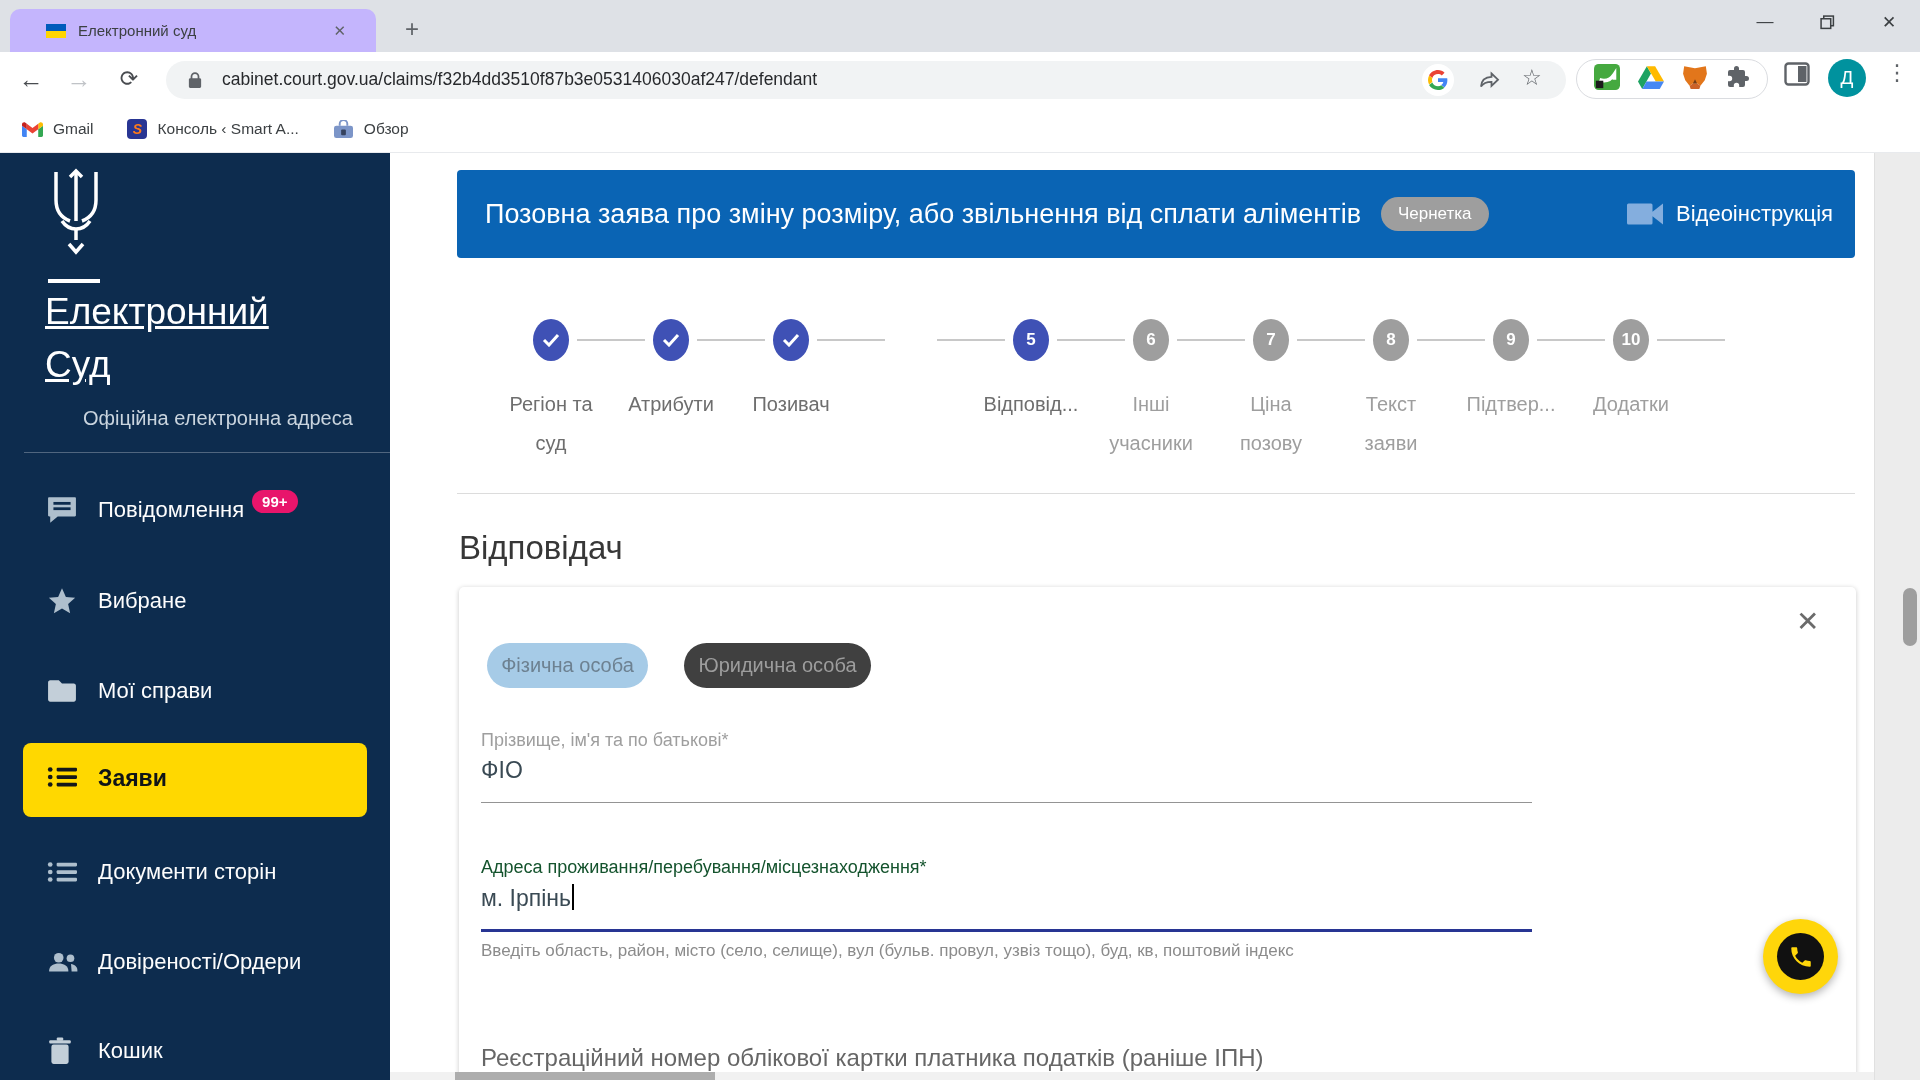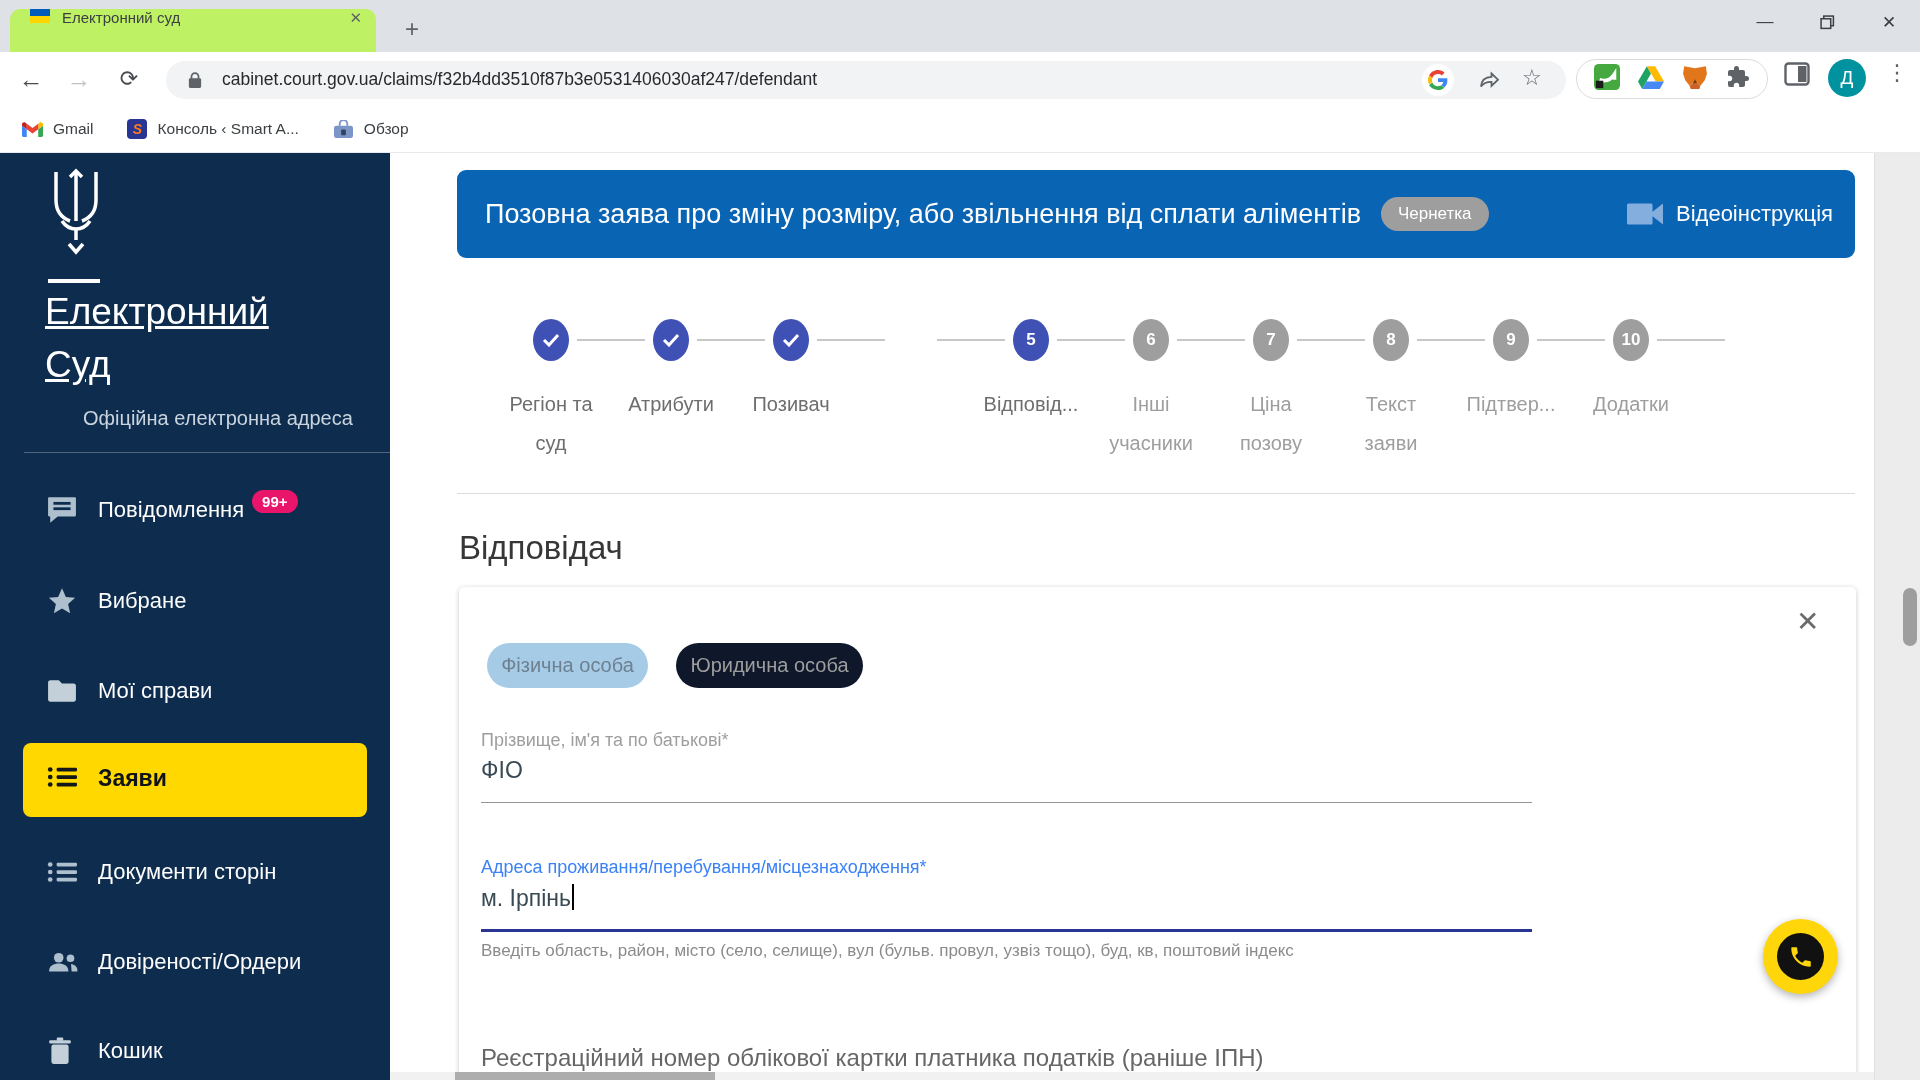--- a/index.html
+++ b/index.html
@@ -2,22 +2,22 @@
 <html><head>
 <meta charset="utf-8">
 <style>
   * { margin:0; padding:0; box-sizing:border-box; }
   html,body { width:1920px; height:1080px; overflow:hidden; background:#fff;
               font-family:"Liberation Sans", sans-serif; }
   #app { position:relative; width:1920px; height:1080px; overflow:hidden; background:#fff; }
 
   
   .tabstrip { position:absolute; left:0; top:0; width:1920px; height:52px; background:#dee1e6; }
-  .tab { position:absolute; left:10px; top:9px; width:366px; height:43px; background:#bef264;
-         border-radius:10px 10px 0 0; display:flex; align-items:flex-start; padding:0 14px; }
+  .tab { position:absolute; left:10px; top:9px; width:366px; height:43px; background:#c4b5fd;
+         border-radius:10px 10px 0 0; display:flex; align-items:center; padding:0 30px; }
   .favicon { width:20px; height:14px; margin:0 12px 0 6px; flex:0 0 auto; }
   .favicon .f-top { height:7px; background:#005BBB; }
   .favicon .f-bot { height:7px; background:#FFD500; }
   .tab-title { font-size:15px; color:#3c4043; white-space:nowrap; overflow:hidden; flex:1; }
   .tab-close { font-size:15px; color:#5f6368; margin-left:10px; }
   .newtab { position:absolute; left:396px; top:14px; width:32px; height:32px; text-align:center;
             line-height:30px; font-size:24px; color:#5f6368; }
   .wincontrols { position:absolute; right:0; top:0; height:44px; display:flex; }
   .winbtn { width:62px; height:44px; display:flex; align-items:center; justify-content:center;
             color:#3c4043; font-size:17px; }
@@ -66,21 +66,21 @@
              border-radius:8px; }
   .sactive .sicon { position:absolute; left:24px; top:22px; }
   .sactive .slab { position:absolute; left:75px; top:22px; font-size:23px; font-weight:bold; color:#101417; }
   .badge { display:inline-block; background:#E8156B; color:#fff; font-size:15px; font-weight:bold;
            border-radius:12px; padding:3px 10px; margin-left:8px; transform:translateY(-10px); }
 
   
   .main { position:absolute; left:390px; top:153px; width:1530px; height:927px; background:#fff;
           overflow:hidden; }
   .banner { position:absolute; left:67px; top:17px; width:1398px; height:88px; background:#0a64b4;
-            border-radius:9px; display:flex; align-items:center; padding-left:28px; }
+            border-radius:4px; display:flex; align-items:center; padding-left:28px; }
   .banner-title { font-size:27px; color:#fff; }
   .draft-badge { background:#9e9e9e; color:#fff; font-size:17px; border-radius:18px;
                  padding:7px 17px; margin-left:20px; }
   .video-group { position:absolute; right:22px; top:0; height:88px; display:flex; align-items:center; gap:13px; }
   .video-label { font-size:22px; color:#fff; }
 
   .step { position:absolute; top:166px; width:120px; text-align:center; }
   .scircle { width:36px; height:42px; border-radius:50%; margin:0 auto; display:flex;
              align-items:center; justify-content:center; color:#fff; font-size:17px; font-weight:bold; }
   .done .scircle, .active .scircle { background:#3f51b5; }
@@ -90,24 +90,24 @@
   .connector { position:absolute; top:186px; width:68px; height:2px; background:#c8c8c8; }
   .step-hr { position:absolute; left:67px; top:340px; width:1398px; height:1px; background:#dcdcdc; }
 
   .page-h1 { position:absolute; left:69px; top:376px; font-size:33px; color:#373737; }
   .card { position:absolute; left:69px; top:434px; width:1397px; height:700px; background:#fff;
           border-radius:5px; box-shadow:0 1px 5px rgba(0,0,0,0.22); }
   .card-close { position:absolute; left:1406px; top:452px; font-size:28px; color:#6b6b6b; }
   .pill { position:absolute; top:490px; height:45px; border-radius:23px; display:flex;
           align-items:center; justify-content:center; font-size:20px; }
   .pill-phys { left:97px; width:161px; background:#a6cbe7; color:#6d8191;text-align:center; }
-  .pill-legal { left:286px; width:187px; background:#0f172a; color:#9d9d9d; }
+  .pill-legal { left:294px; width:187px; background:#404040; color:#9d9d9d; }
 
   .f-label { position:absolute; left:91px; font-size:18px; color:#9e9e9e; }
-  .f-label.focused { color:#3b82f6; }
+  .f-label.focused { color:#14532d; }
   .f-value { position:absolute; left:91px; font-size:23px; color:#3a4a54; }
   .f-line { position:absolute; left:91px; width:1051px; height:1px; background:#949494; }
   .f-line.focused { height:3px; background:#283593; }
   .caret { display:inline-block; width:2px; height:26px; background:#000; margin-left:1px;
            vertical-align:-4px; }
   .f-hint { position:absolute; left:91px; top:788px; font-size:17px; color:#8b8b8b; }
   .tax-label { position:absolute; left:91px; top:891px; font-size:24px; color:#666; }
 
   .fab { position:absolute; left:1373px; top:766px; width:75px; height:75px; border-radius:50%;
          background:#FFD60A; box-shadow:0 3px 8px rgba(0,0,0,0.3); display:flex; align-items:center;

